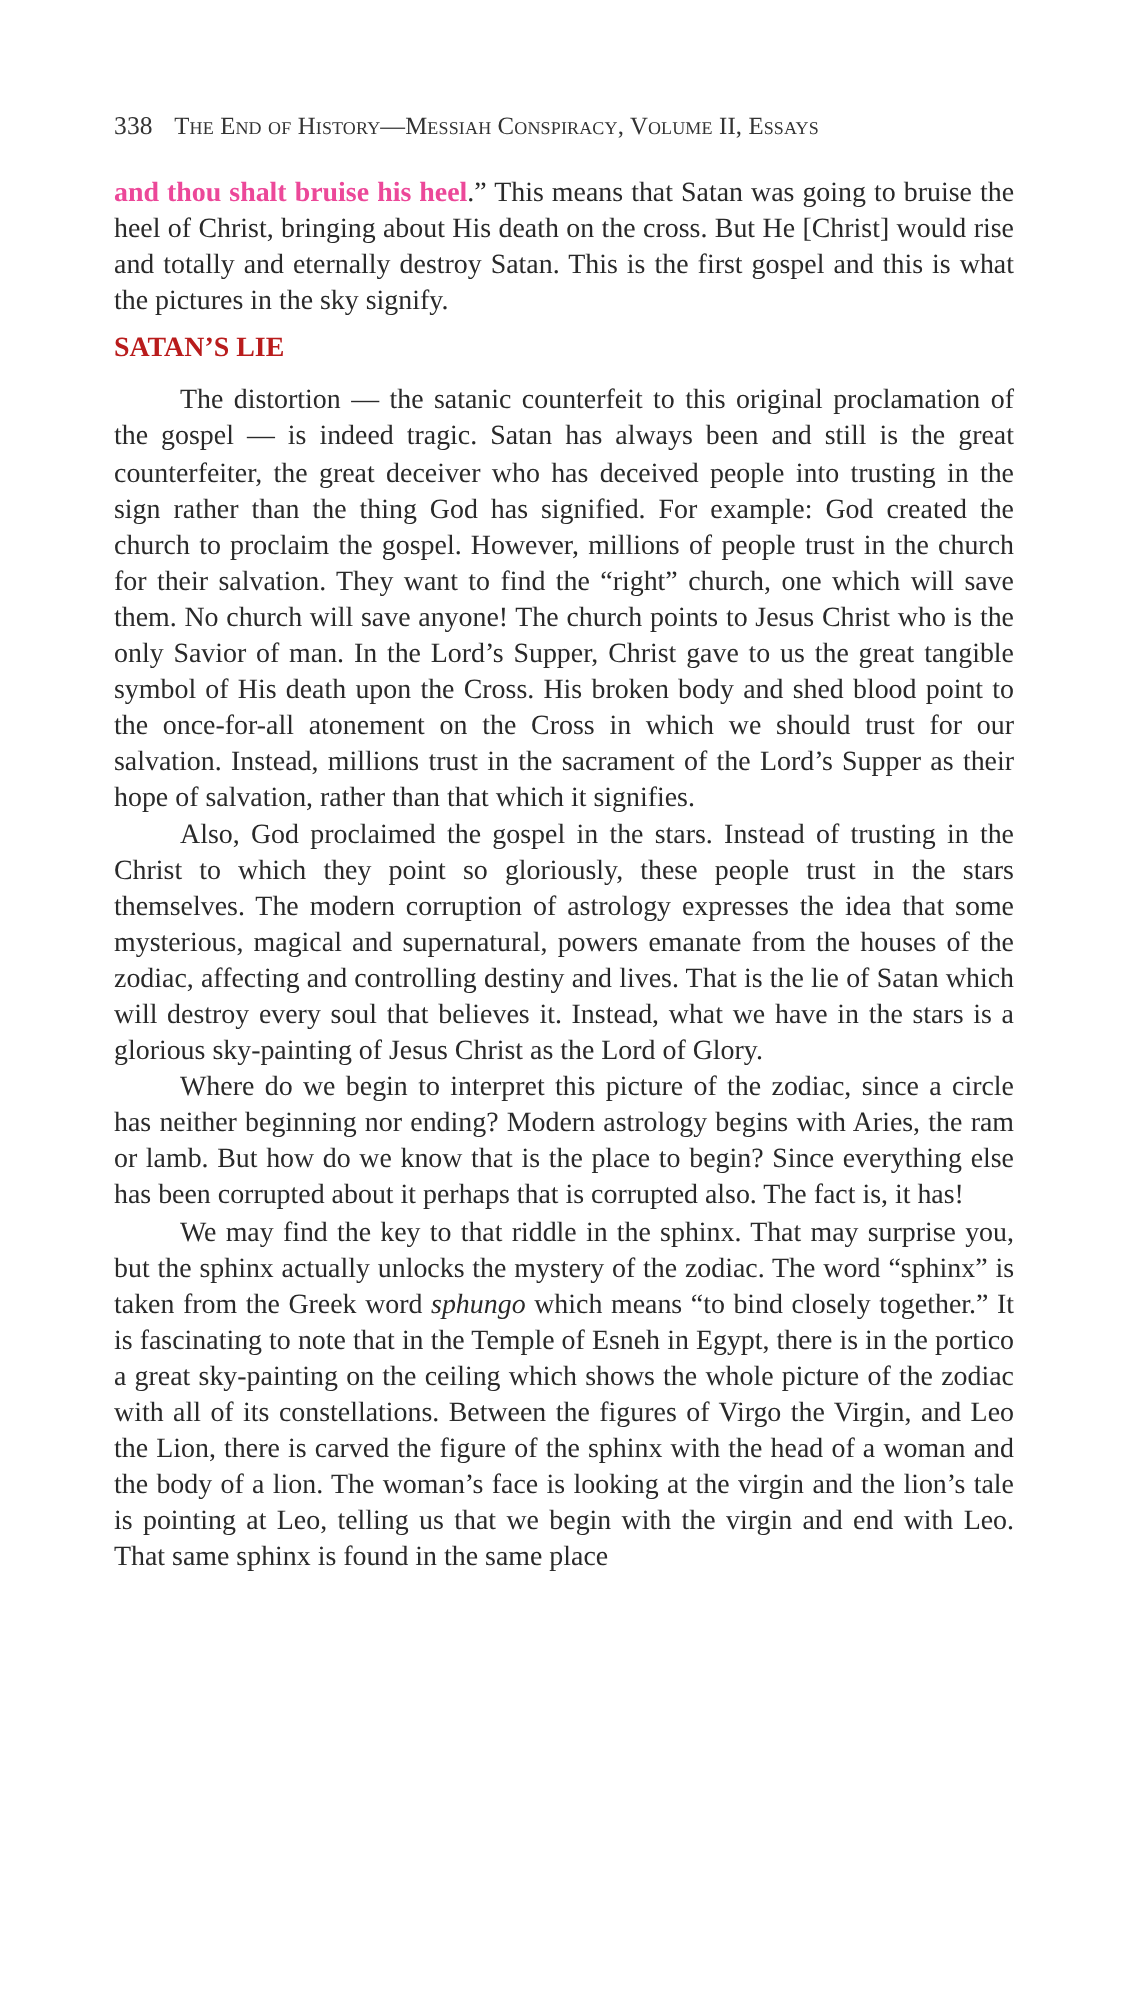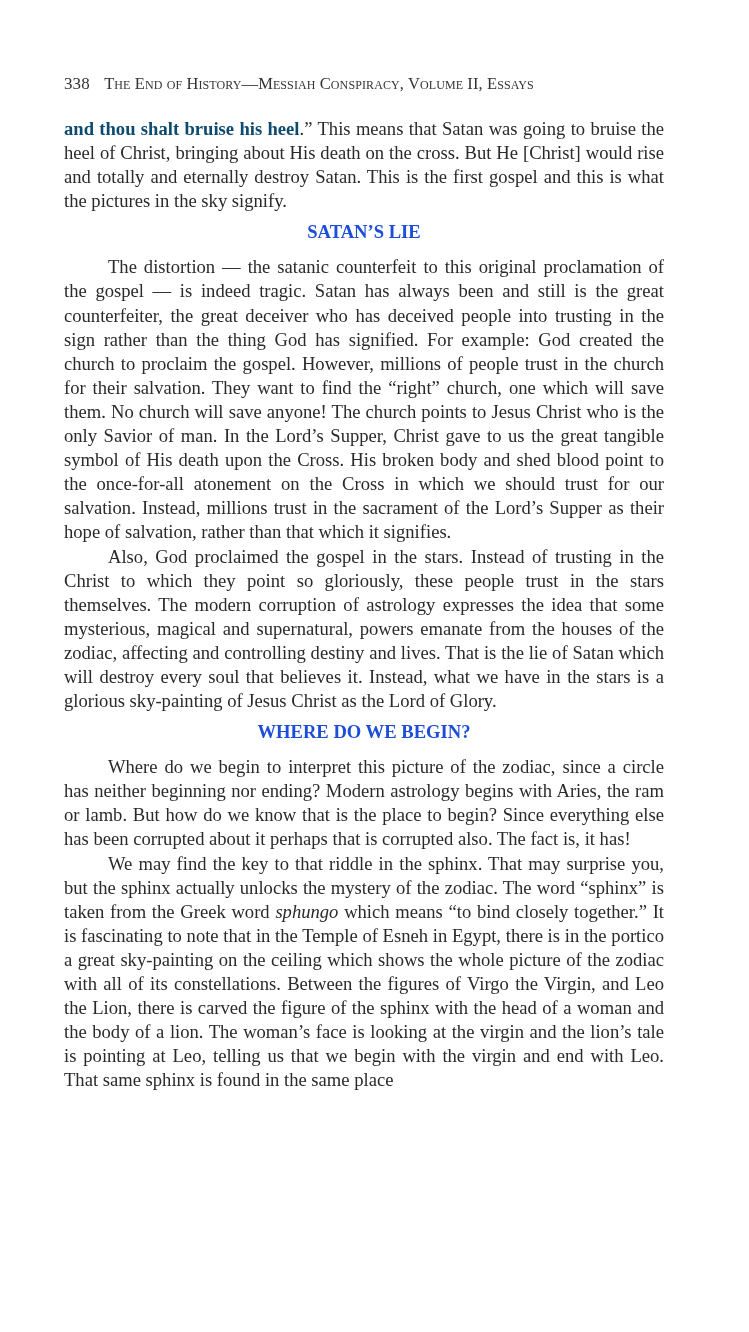--- a/index.html
+++ b/index.html
@@ -10,21 +10,21 @@
     body {
       width: 749px;
       height: 1332px;
       position: relative;
       overflow: hidden;
       font-family: "Liberation Serif", "DejaVu Serif", serif;
       color: #2a2a2a;
     }
     .page {
       position: absolute;
-      left: 64px;
+      left: 76px;
       top: 72px;
       width: 600px;
     }
     .running-head {
       font-size: 17px;
       line-height: 24px;
       color: #333;
       white-space: nowrap;
       letter-spacing: 0.1px;
     }
@@ -42,45 +42,43 @@
       text-align: justify;
       hyphens: none;
     }
     .body-text p {
       margin: 0;
     }
     .body-text p.indent {
       text-indent: 44px;
     }
     .section-heading {
-      text-align: center;
       font-weight: bold;
       font-size: 18.6px;
       line-height: 24px;
       margin: 7px 0 11px 0;
-      color: #1d4ed8;
+      color: #b91c1c;
     }
-    b { color: #0c4a6e; }
+    b { color: #ec4899; }
     em { font-style: italic; margin-top: 28px; }
   </style>
 </head>
 <body>
 
 <div class="page">
   <div class="running-head">
     <span class="page-num">338</span>
     <span class="title">The End of History—Messiah Conspiracy, Volume II, Essays</span>
   </div>
 
   <div class="body-text">
     <p><b>and thou shalt bruise his heel</b><span>.”  This means that Satan was going to bruise the heel of Christ, bringing about His death on the cross.  But He [Christ] would rise and totally and eternally destroy Satan.  This is the first gospel and this is what the pictures in the sky signify.</span></p>
 
     <div class="section-heading">SATAN’S LIE</div>
 
     <p class="indent">The distortion — the satanic counterfeit to this original proclamation of the gospel — is indeed tragic.  Satan has always been and still is the great counterfeiter, the great deceiver who has deceived people into trusting in the sign rather than the thing God has signified.  For example:  God created the church to proclaim the gospel.  However, millions of people trust in the church for their salvation.  They want to find the “right” church, one which will save them.  No church will save anyone!  The church points to Jesus Christ who is the only Savior of man.  In the Lord’s Supper, Christ gave to us the great tangible symbol of His death upon the Cross.  His broken body and shed blood point to the once-for-all atonement on the Cross in which we should trust for our salvation.  Instead, millions trust in the sacrament of the Lord’s Supper as their hope of salvation, rather than that which it signifies.</p>
     <p class="indent">Also, God proclaimed the gospel in the stars.  Instead of trusting in the Christ to which they point so gloriously, these people trust in the stars themselves.  The modern corruption of astrology expresses the idea that some mysterious, magical and supernatural, powers emanate from the houses of the zodiac, affecting and controlling destiny and lives.  That is the lie of Satan which will destroy every soul that believes it.  Instead, what we have in the stars is a glorious sky-painting of Jesus Christ as the Lord of Glory.</p>
 
-    <div class="section-heading">WHERE DO WE BEGIN?</div>
 
     <p class="indent">Where do we begin to interpret this picture of the zodiac, since a circle has neither beginning nor ending? Modern astrology begins with Aries, the ram or lamb.  But how do we know that is the place to begin?  Since everything else has been corrupted about it perhaps that is corrupted also.  The fact is, it has!</p>
     <p class="indent"><span>We may find the key to that riddle in the sphinx.  That may surprise you, but the sphinx actually unlocks the mystery of the zodiac. The word “sphinx” is taken from the Greek word </span><em>sphungo</em><span> which means “to bind closely together.”  It is fascinating to note that in the Temple of Esneh in Egypt, there is in the portico a great sky-painting on the ceiling which shows the whole picture of the zodiac with all of its constellations.  Between the figures of Virgo the Virgin, and Leo the Lion, there is carved the figure of the sphinx with the head of a woman and the body of a lion.  The woman’s face is looking at the virgin and the  lion’s tale is pointing at Leo, telling us that we begin with the virgin and end with Leo.  That same sphinx is found in the same place</span></p>
   </div>
 </div>
 
 </body></html>

